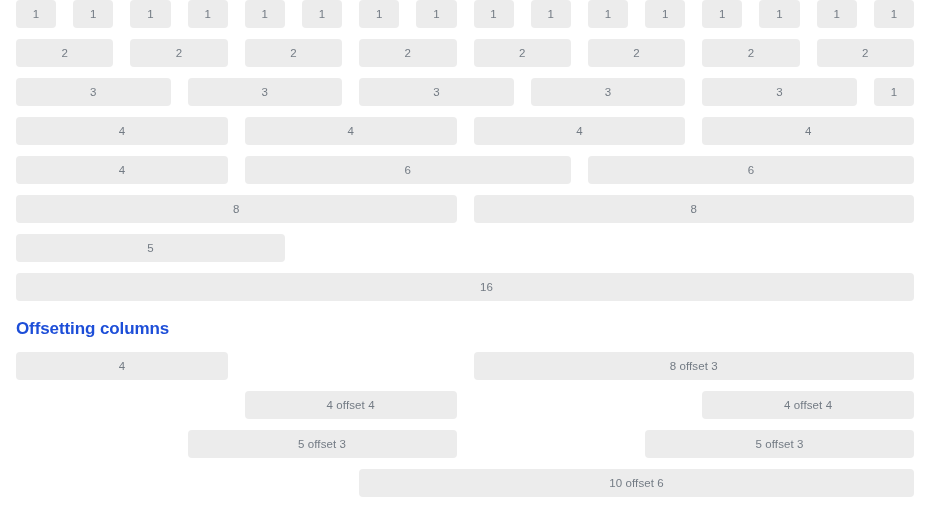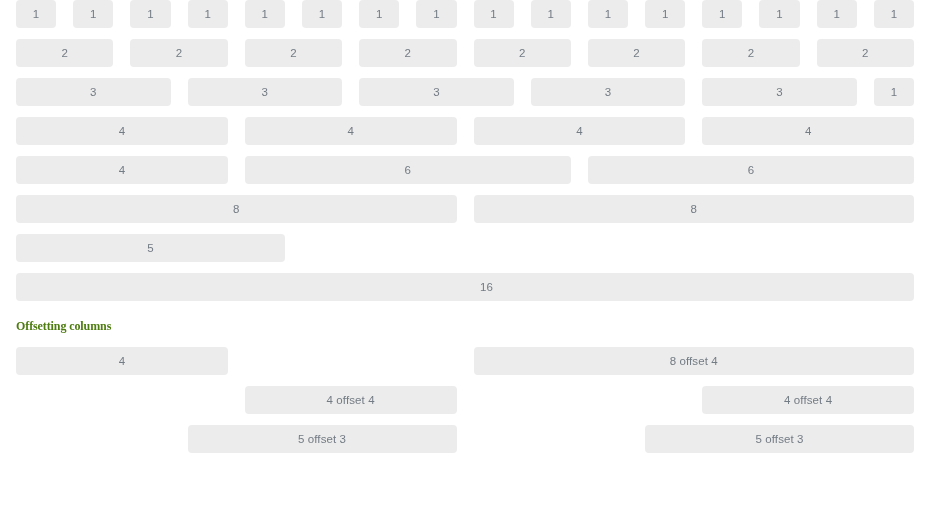--- a/index.html
+++ b/index.html
@@ -45,26 +45,25 @@
     font-size: 11.5px;
     color: #737b84;
     letter-spacing: 0.1px;
     user-select: none;
     overflow: hidden;
     white-space: nowrap;
   }
 
   
   .section-heading {
-    font-size: 12px;
+    font-size: 17px;
     font-weight: bold;
-    color: #4d7c0f;
+    color: #1d4ed8;
     margin: 18px 0 13px 16px;
     letter-spacing: -0.1px;
-    font-family: Liberation Serif, serif;
   }
 
   .offset-section {
     padding: 0 16px;
   }
   .offset-section .row { margin-bottom: 11px; }
 </style>
 </head>
 <body>
 
@@ -128,25 +127,28 @@
       <div class="row">
         <div class="col" style="grid-column: 1 / span 16; padding-left: 43px;">16</div>
       </div>
     </section>
 
   <h3 class="section-heading">Offsetting columns</h3>
 
   <section class="offset-section" id="offset-grid">
       <div class="row">
         <div class="col" style="grid-column: 1 / span 4;">4</div>
-        <div class="col" style="grid-column: 9 / span 8;">8 offset 4</div>
+        <div class="col" style="grid-column: 9 / span 8;">8 offset 3</div>
       </div>
       <div class="row">
         <div class="col" style="grid-column: 5 / span 4;">4 offset 4</div>
         <div class="col" style="grid-column: 13 / span 4;">4 offset 4</div>
       </div>
       <div class="row">
         <div class="col" style="grid-column: 4 / span 5;">5 offset 3</div>
         <div class="col" style="grid-column: 12 / span 5;">5 offset 3</div>
       </div>
+      <div class="row">
+        <div class="col" style="grid-column: 7 / span 10;">10 offset 6</div>
+      </div>
     </section>
 
 </div>
 
 </body></html>

